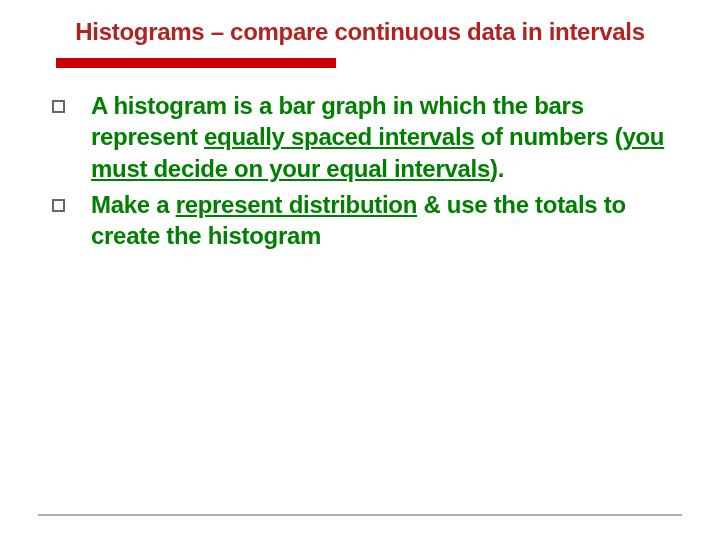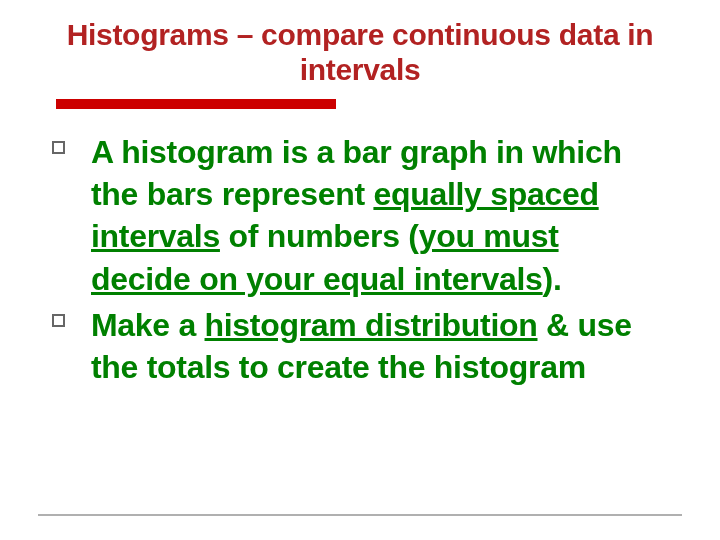--- a/index.html
+++ b/index.html
@@ -14,21 +14,21 @@
   .slide {
     width: 100%;
     height: 100%;
     padding: 18px 38px 20px 38px;
     position: relative;
   }
   .title {
     text-align: center;
     color: #b22222;
     font-weight: bold;
-    font-size: 30px;
+    font-size: 24px;
     line-height: 1.15;
     margin-bottom: 12px;
     letter-spacing: -0.3px;
   }
   .divider-wrap {
     width: 100%;
     margin-bottom: 22px;
   }
   .divider {
     width: 280px;
@@ -49,21 +49,21 @@
     height: 13px;
     border: 2px solid #666;
     margin-right: 26px;
     margin-top: 10px;
     flex-shrink: 0;
     margin-left: 6px;
   }
   .bullet-text {
     color: #008000;
     font-weight: bold;
-    font-size: 32px;
+    font-size: 24px;
     line-height: 1.32;
     letter-spacing: -0.3px;
   }
   .u { text-decoration: underline; }
   .footer-line {
     position: absolute;
     bottom: 24px;
     left: 38px;
     right: 38px;
     height: 2px;
@@ -87,21 +87,21 @@
       <div class="bullet"></div>
       <div class="bullet-text">
         <span>A histogram is a bar graph in which the bars represent </span><span class="u">equally spaced intervals</span><span> of numbers (</span><span class="u">you must decide on your equal intervals</span><span>).</span>
       </div>
     </div>
 
 
     <div class="bullet-item">
       <div class="bullet"></div>
       <div class="bullet-text">
-        <span>Make a </span><span class="u">histogram distribution</span><span> &amp; use the totals to create the histogram</span>
+        <span>Make a </span><span class="u">represent distribution</span><span> &amp; use the totals to create the histogram</span>
       </div>
     </div>
 
   </div>
 
   <div class="footer-line"></div>
 
 </div>
 
 </body></html>

